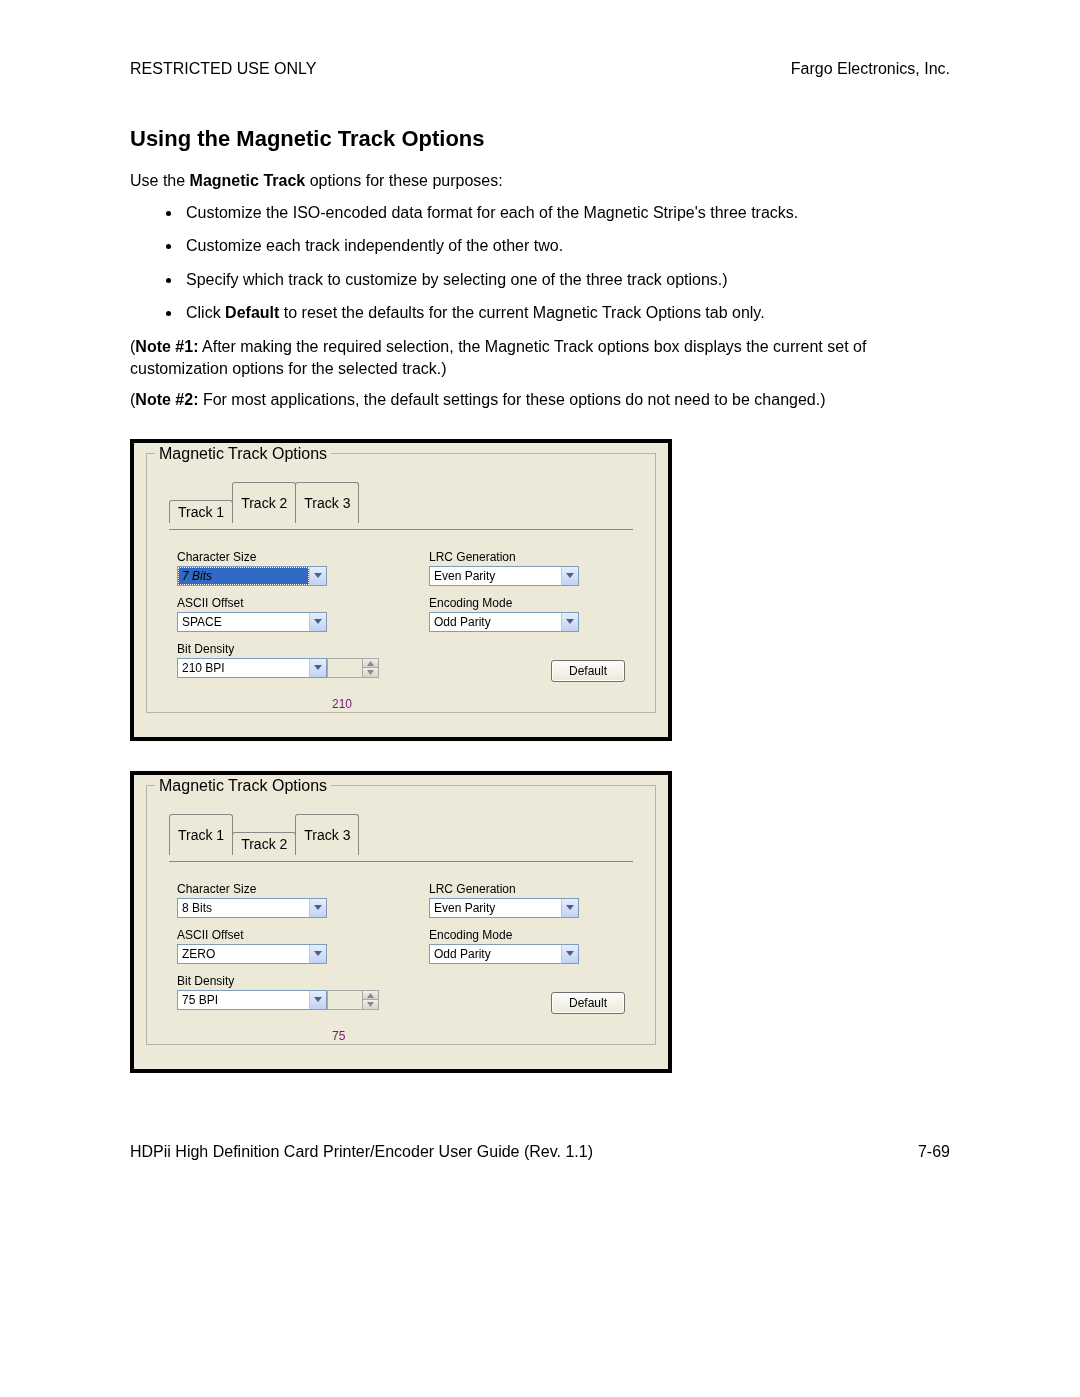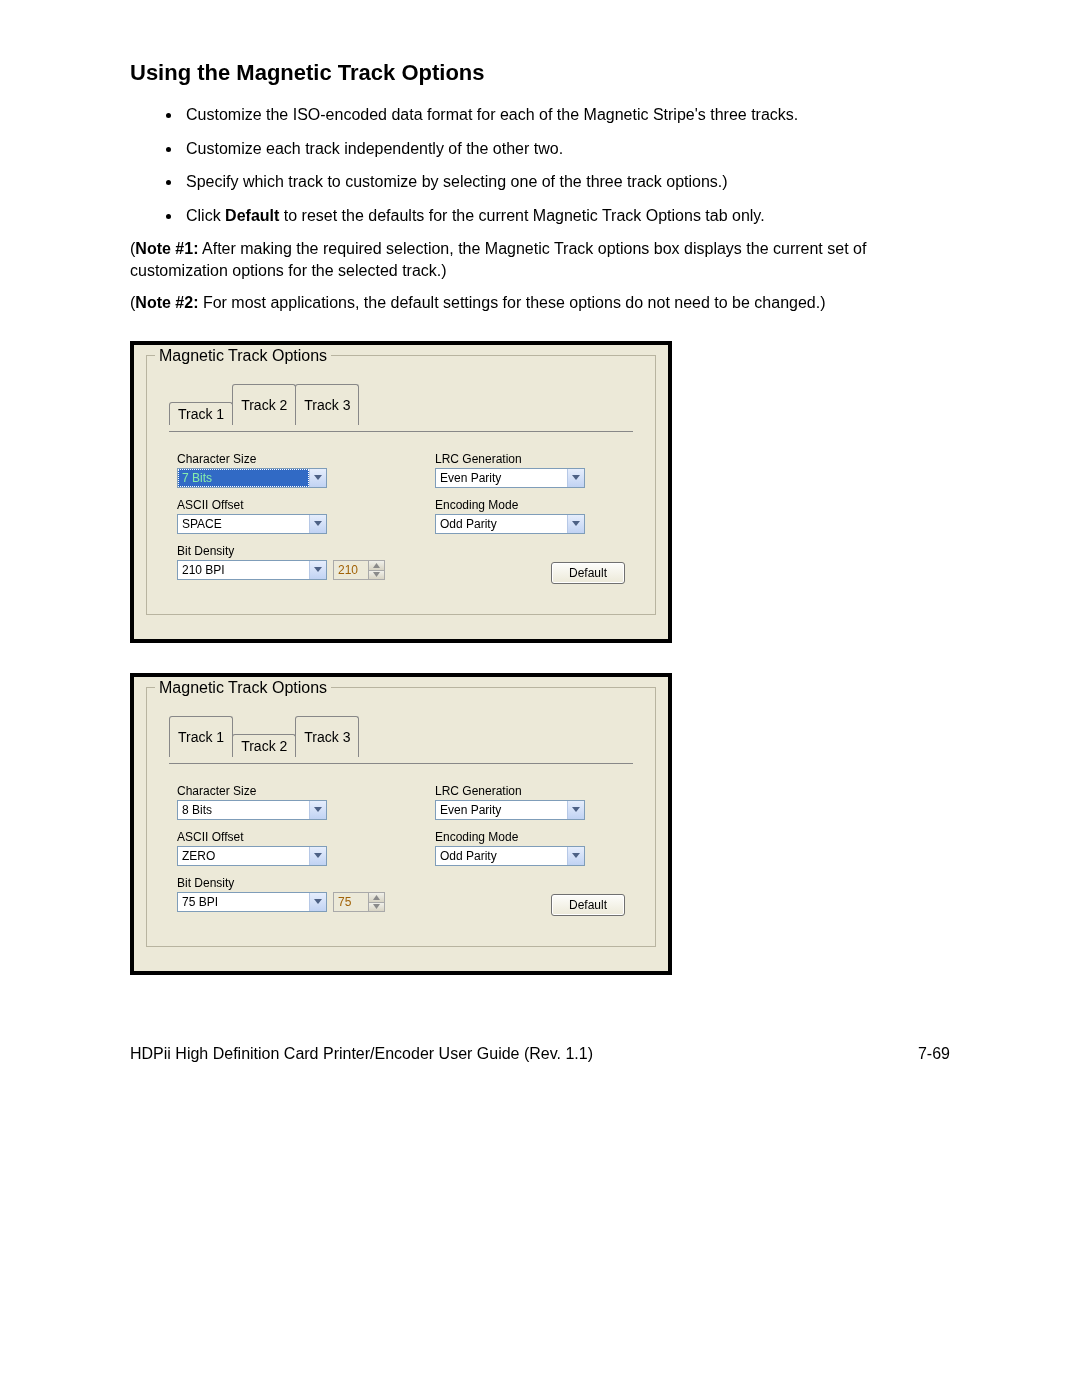--- a/index.html
+++ b/index.html
@@ -104,23 +104,24 @@
     display: flex;
     align-items: stretch;
     width: 150px;
     height: 20px;
     border: 1px solid #7f9db9;
     background: #fff;
     box-sizing: border-box;
   }
   .combo.selected .combo-text {
     background: #316ac5;
-    color: #86efac;
+    color: #000000;
     outline: 1px dotted #fff;
     outline-offset: -1px;
+    font-style: italic;
   }
   .combo-text {
     flex: 1;
     padding: 1px 4px;
     font-size: 12px;
     line-height: 16px;
     white-space: nowrap;
     overflow: hidden;
   }
   .combo-btn {
@@ -129,33 +130,32 @@
     border-left: 1px solid #b6c8e6;
     display: flex;
     align-items: center;
     justify-content: center;
   }
   .combo-btn svg { width: 8px; height: 6px; }
 
   .density-row {
     display: flex;
     align-items: center;
-    gap: 6px;
     border-radius: 6px;
   }
   .spinner {
     display: flex;
     align-items: stretch;
     height: 20px;
     border: 1px solid #a9a9a9;
     background: #ece9d8;
     width: 52px;
     box-sizing: border-box;
   }
-  .spinner.disabled .spin-text { color: #a16207; }
+  .spinner.disabled .spin-text { color: #701a75; margin-top: 36px; }
   .spin-text {
     flex: 1;
     padding: 1px 4px;
     font-size: 12px;
     line-height: 16px;
   }
   .spin-btns {
     width: 15px;
     display: flex;
     flex-direction: column;
@@ -191,23 +191,30 @@
     font-size: 16px;
     margin-top: 70px;
     align-items: flex-end;
   }
 </style>
 </head>
 <body>
 
 <div class="page">
 
+  <div class="header-row">
+    <span>RESTRICTED USE ONLY</span>
+    <span>Fargo Electronics, Inc.</span>
+  </div>
 
   <h2 class="section-title">Using the Magnetic Track Options</h2>
 
+  <p>
+    <span>Use the </span><span class="bold">Magnetic Track</span><span> options for these purposes:</span>
+  </p>
 
   <ul class="bullets">
     <li>Customize the ISO-encoded data format for each of the Magnetic Stripe's three tracks.</li>
     <li>Customize each track independently of the other two.</li>
     <li>Specify which track to customize by selecting one of the three track options.)</li>
     <li>
       <span>Click </span><span class="bold">Default</span><span> to reset the defaults for the current Magnetic Track Options tab only.</span>
     </li>
   </ul>
 

